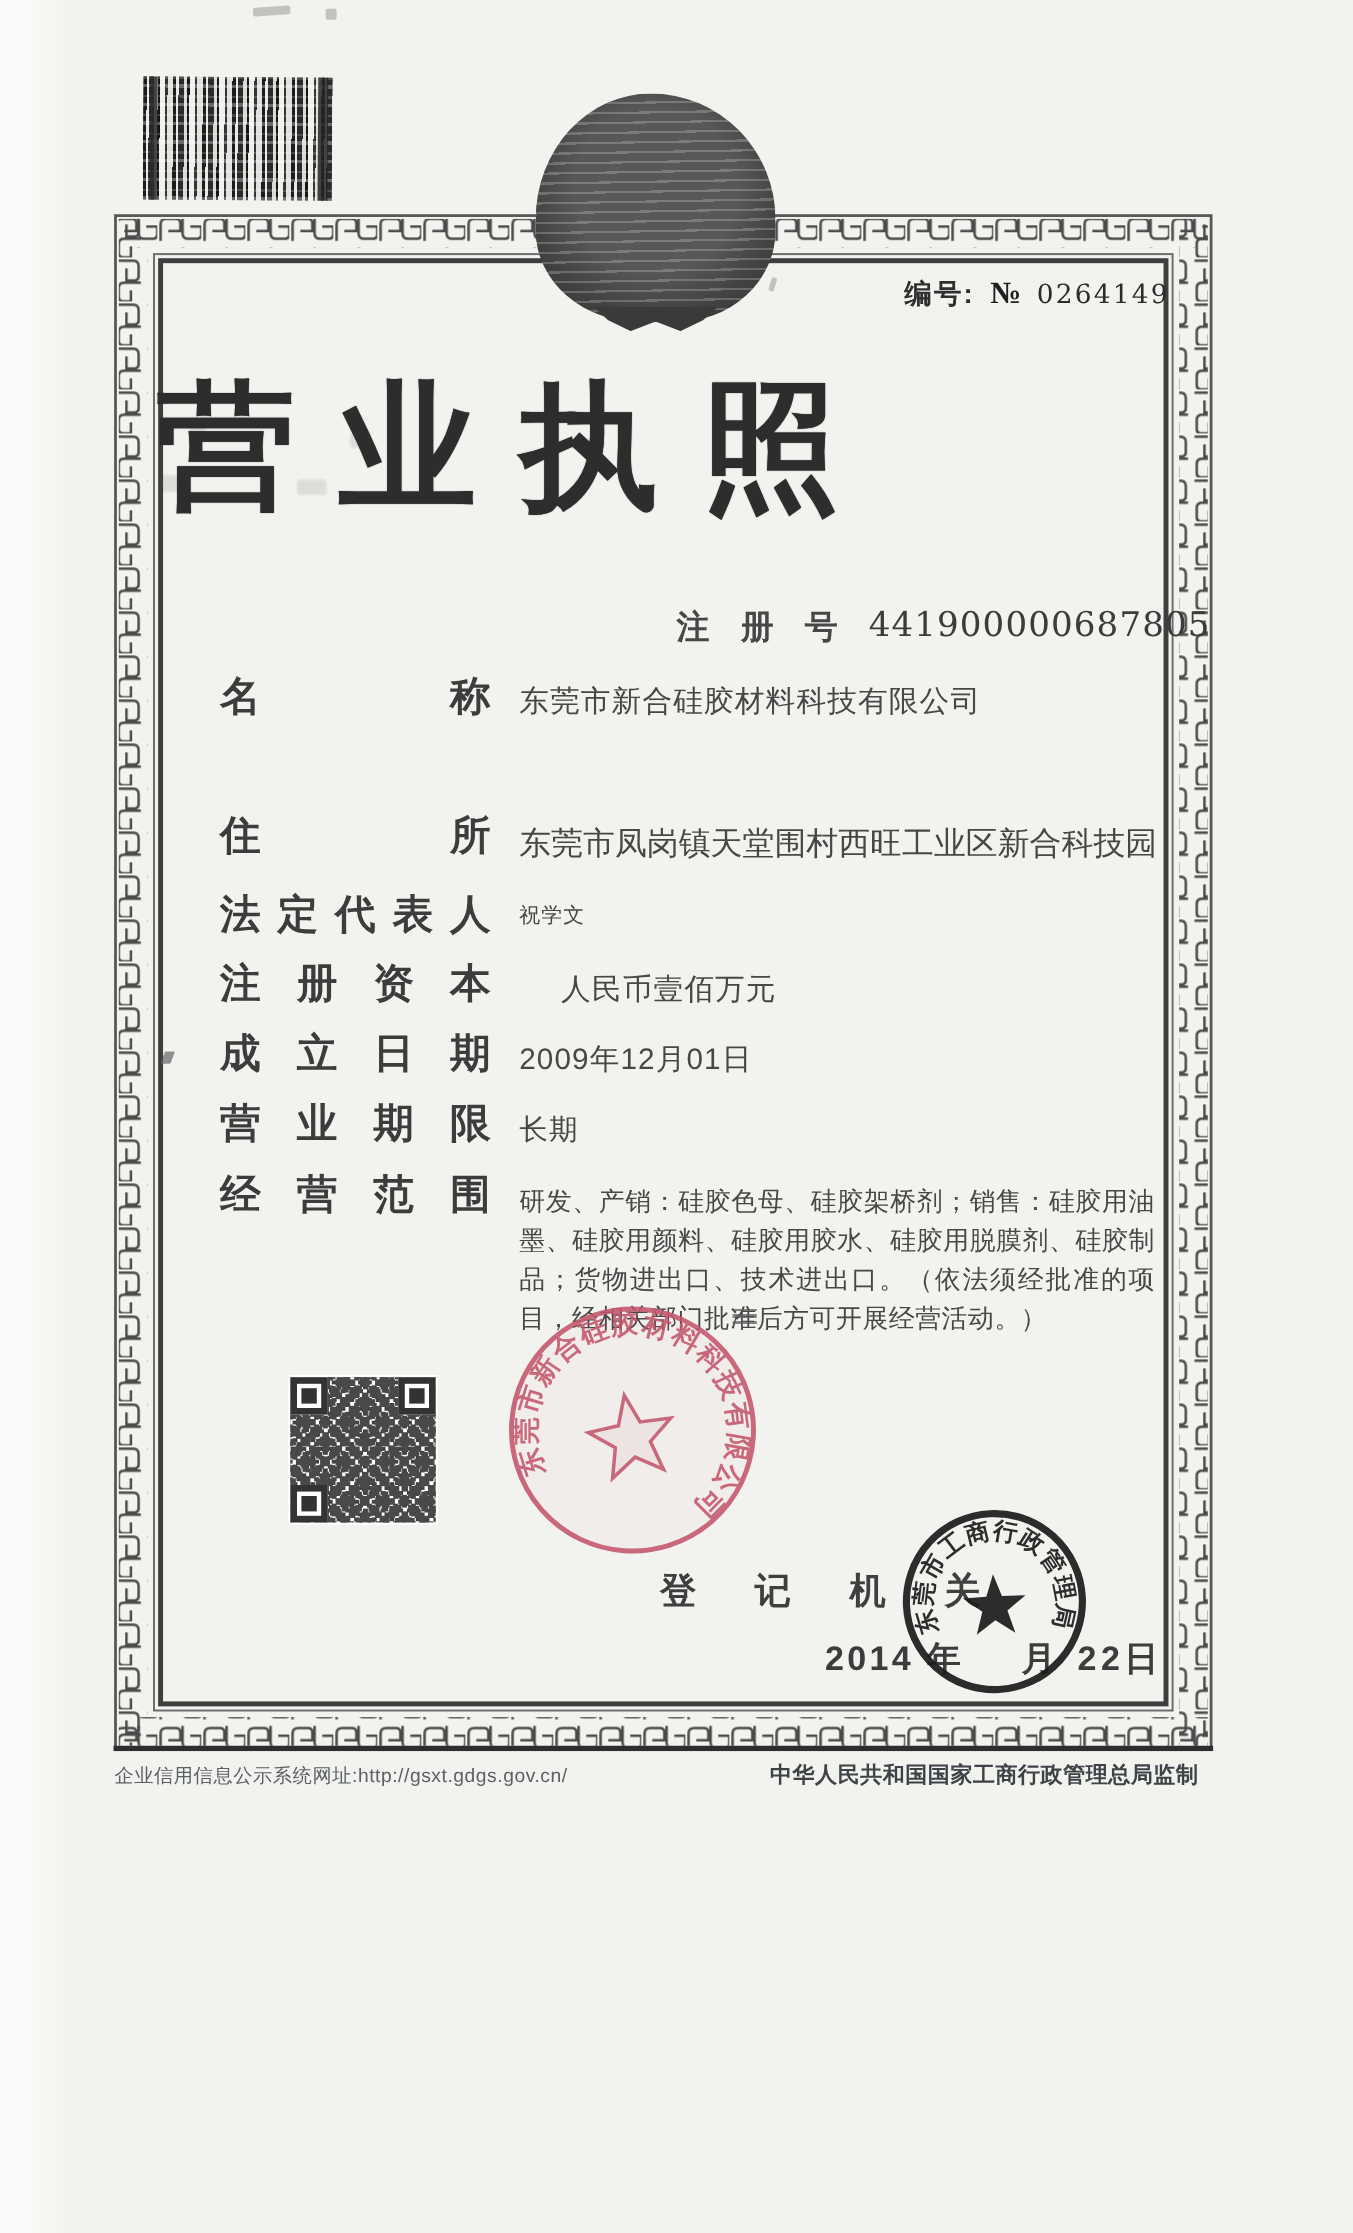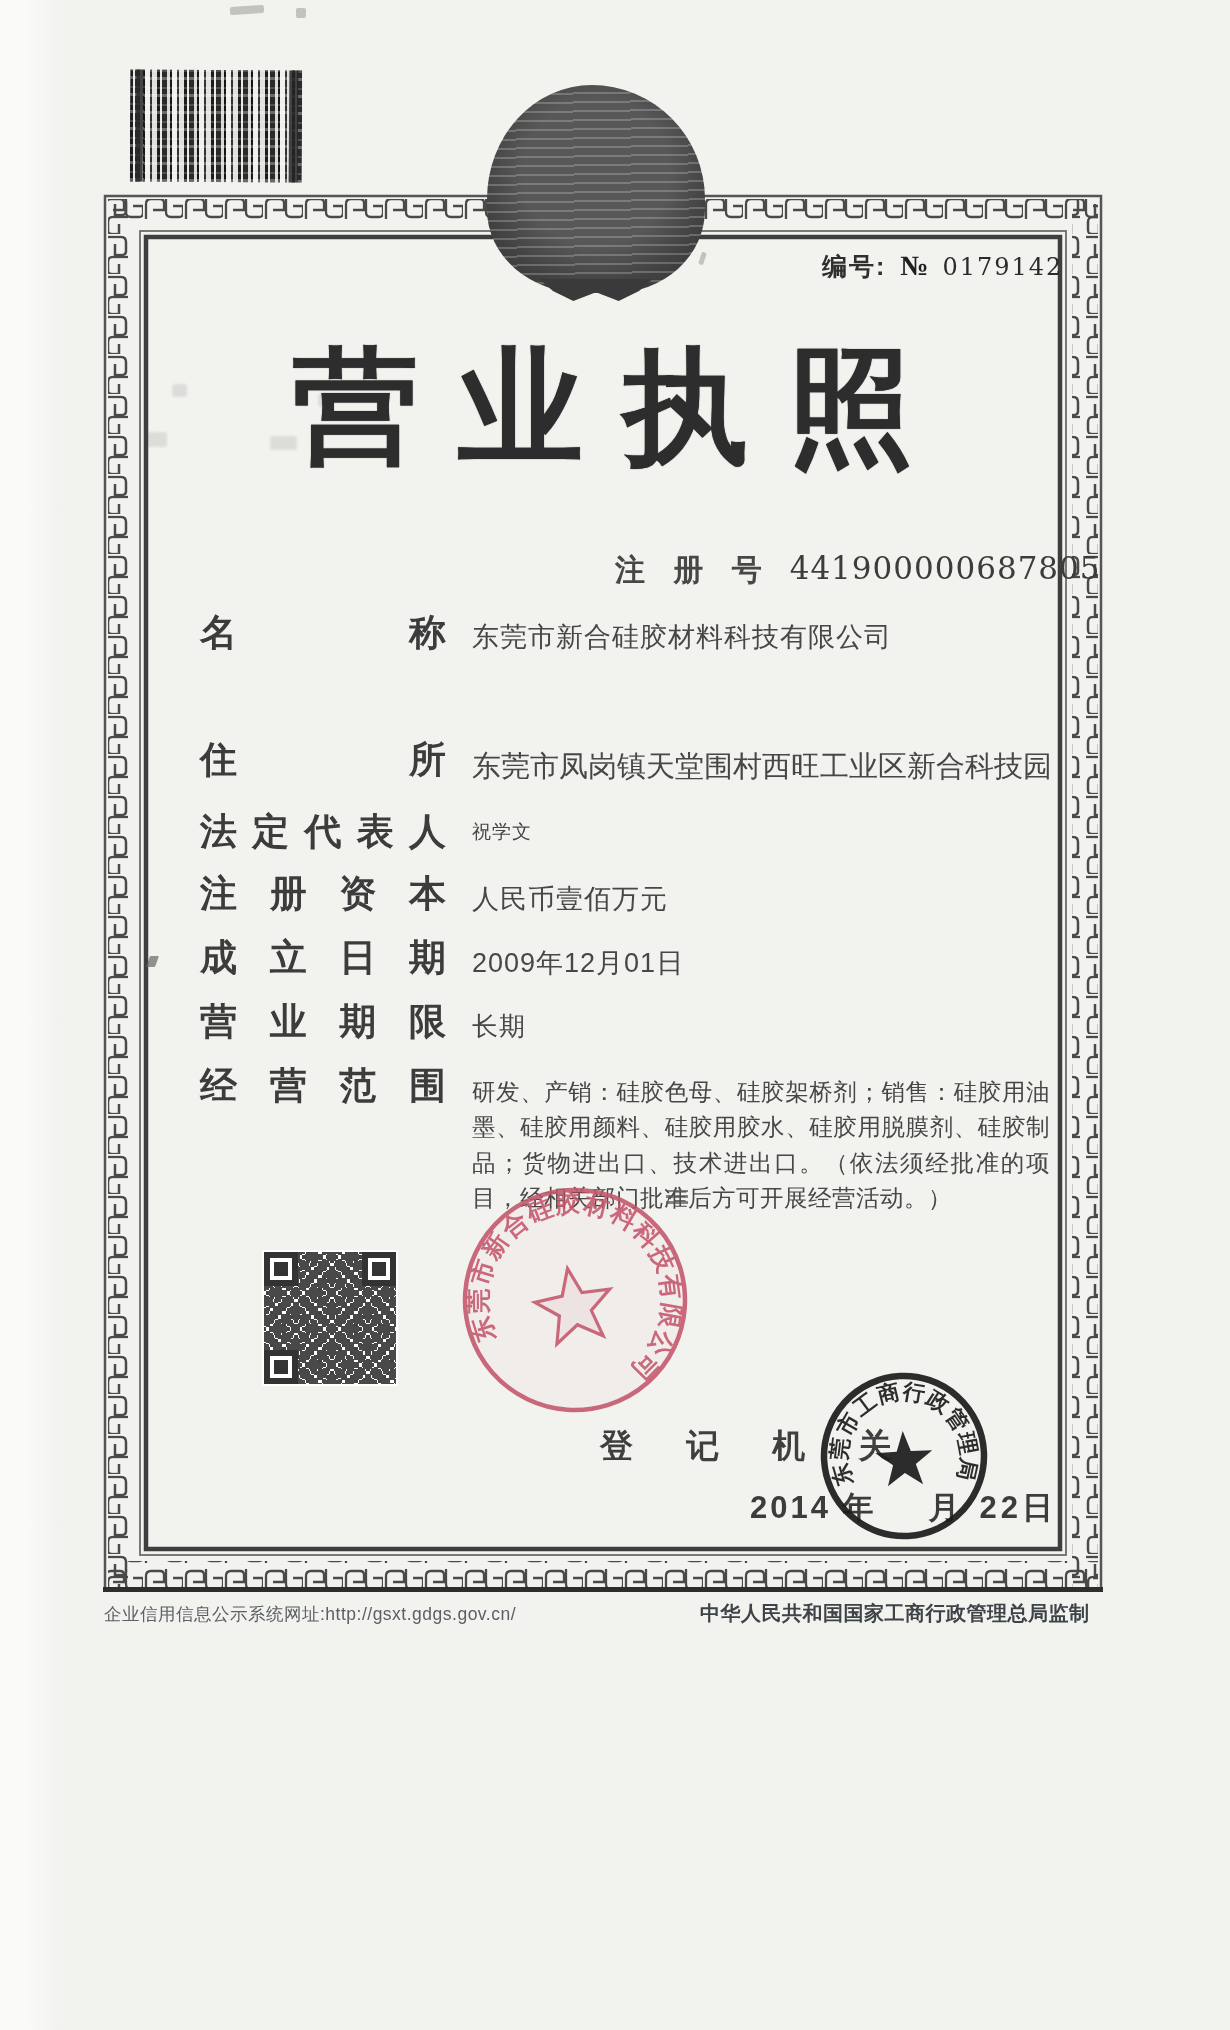--- a/index.html
+++ b/index.html
@@ -43,36 +43,36 @@
   }
   
   .frame{position:absolute;left:103px;top:194px;width:1000px;height:1398px;z-index:1;}
   
   .serial{position:absolute;left:822px;top:250px;display:flex;align-items:baseline;gap:14px;z-index:2;}
   .serial .lbl{font-size:25px;font-weight:700;letter-spacing:2px;color:#2f2f2f;}
   .serial .sym{font-size:28px;font-weight:900;font-family:"Liberation Serif",serif;color:#1f1f1f;}
   .serial .num{font-size:24px;font-family:"DejaVu Serif",serif;letter-spacing:2px;color:#2b2b2b;}
   
   .title{
-    position:absolute;left:103px;top:338px;width:1000px;text-align:center;z-index:2;
+    position:absolute;left:103px;top:338px;width:1000px;z-index:2;
     font-size:125px;line-height:1.1;font-weight:900;letter-spacing:40px;text-indent:40px;
     color:#2d2d2d;text-shadow:0 0 1px #2d2d2d;
   }
   
   .regno{position:absolute;left:615px;top:550px;display:flex;align-items:flex-start;gap:18px;z-index:2;}
   .regno .lbl{font-size:30px;font-weight:600;letter-spacing:10px;color:#474747;}
   .regno .num{font-size:31px;font-family:"DejaVu Serif",serif;letter-spacing:1px;color:#3c3c3c;}
   
   .row{position:absolute;left:200px;width:880px;display:flex;align-items:flex-start;z-index:2;}
   .field-label{
     width:246px;flex:0 0 246px;font-size:37px;font-weight:600;color:#3c3c3c;
     text-align:justify;text-align-last:justify;line-height:1.1;
   }
   .field-value{margin-left:26px;padding-top:7px;font-size:27px;color:#474747;letter-spacing:1px;}
-  .r1{top:612px;align-items:center;} .r2{top:680px;} .r3{top:740px;} .r4{top:812px;} .r5{top:874px;}
+  .r1{top:612px;align-items:center;} .r2{top:680px;} .r3{top:740px;} .r4{top:812px;} .r5{top:874px;gap:38px;}
   .r6{top:938px;} .r7{top:1002px;} .r8{top:1066px;}
   .r2 .field-value{font-size:26px;}
   .r3 .field-value{font-size:29px;letter-spacing:0;}
   .r4 .field-value{font-size:19px;}
   .r6 .field-value{font-size:27px;font-family:"Liberation Sans",sans-serif;}
   .r7 .field-value{font-size:26px;}
   .r8 .field-value{width:578px;font-size:23.5px;line-height:1.5;letter-spacing:.5px;padding-top:9px;text-align:justify;}
   
   .qr{position:absolute;left:262px;top:1250px;width:136px;height:136px;background:#fff;z-index:2;}
   .qr-noise{
@@ -140,21 +140,21 @@
     <rect x="5" y="5" width="26" height="1388" fill="url(#meanderV)"></rect>
     <rect x="969" y="5" width="26" height="1388" fill="url(#meanderV)"></rect>
     <rect x="37" y="37" width="926" height="1324" fill="none" stroke="#6c6c6c" stroke-width="1.8"></rect>
     <rect x="43" y="43" width="914" height="1312" fill="none" stroke="#3e3e3e" stroke-width="4.5"></rect>
     <line x1="0" y1="1395.5" x2="1000" y2="1395.5" stroke="#2e2e2e" stroke-width="5"></line>
   </svg>
 
   <div class="serial">
     <span class="lbl">编号:</span>
     <span class="sym">№</span>
-    <span class="num">0179142</span>
+    <span class="num">0264149</span>
   </div>
 
   <div class="title">营业执照</div>
 
   <div class="regno">
     <span class="lbl">注 册 号</span>
     <span class="num">441900000687805</span>
   </div>
 
   <div class="row r1">

